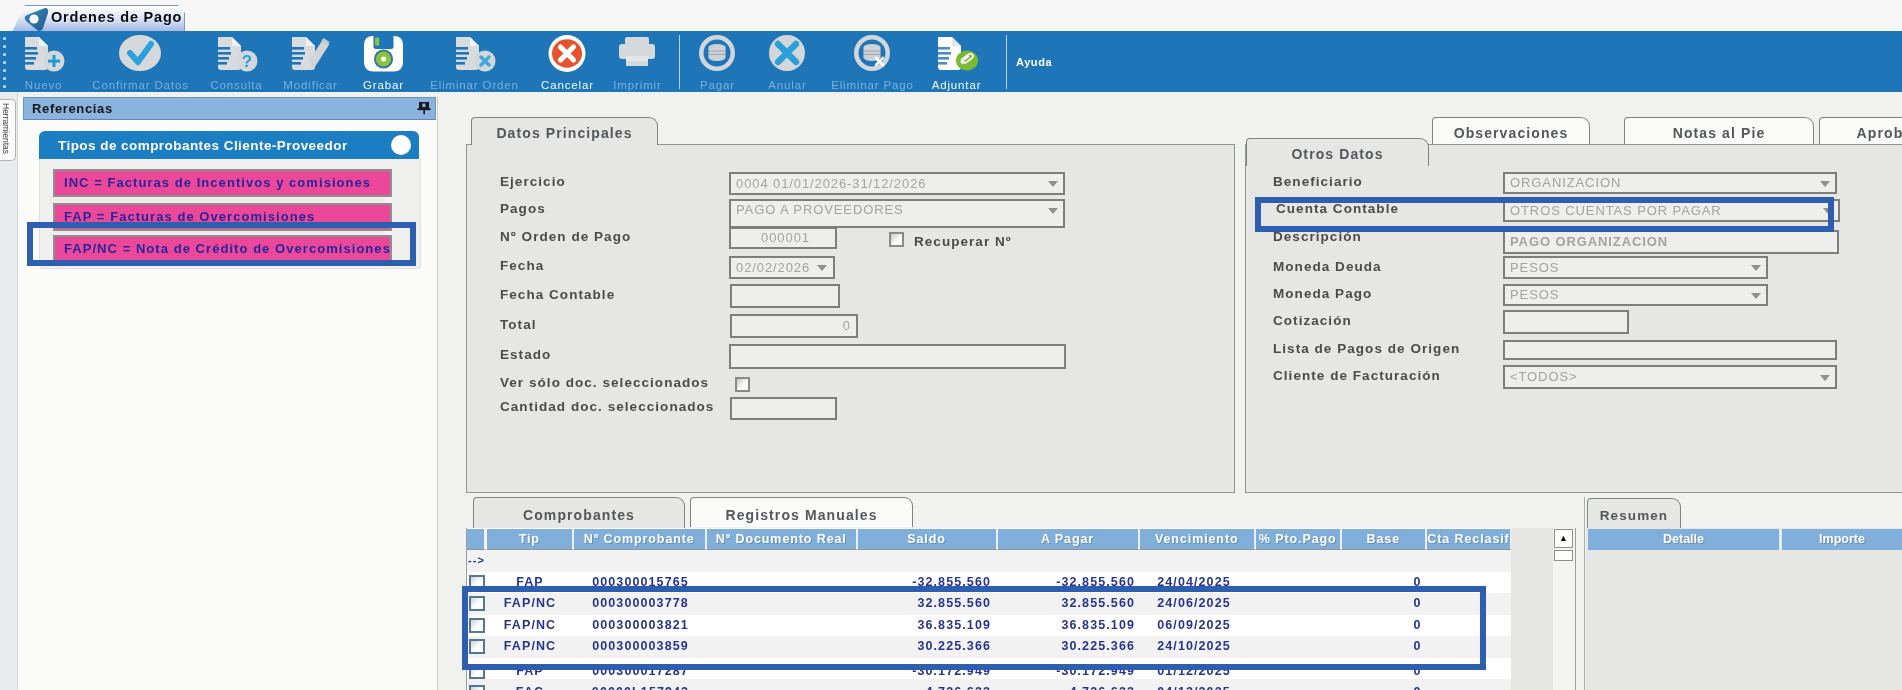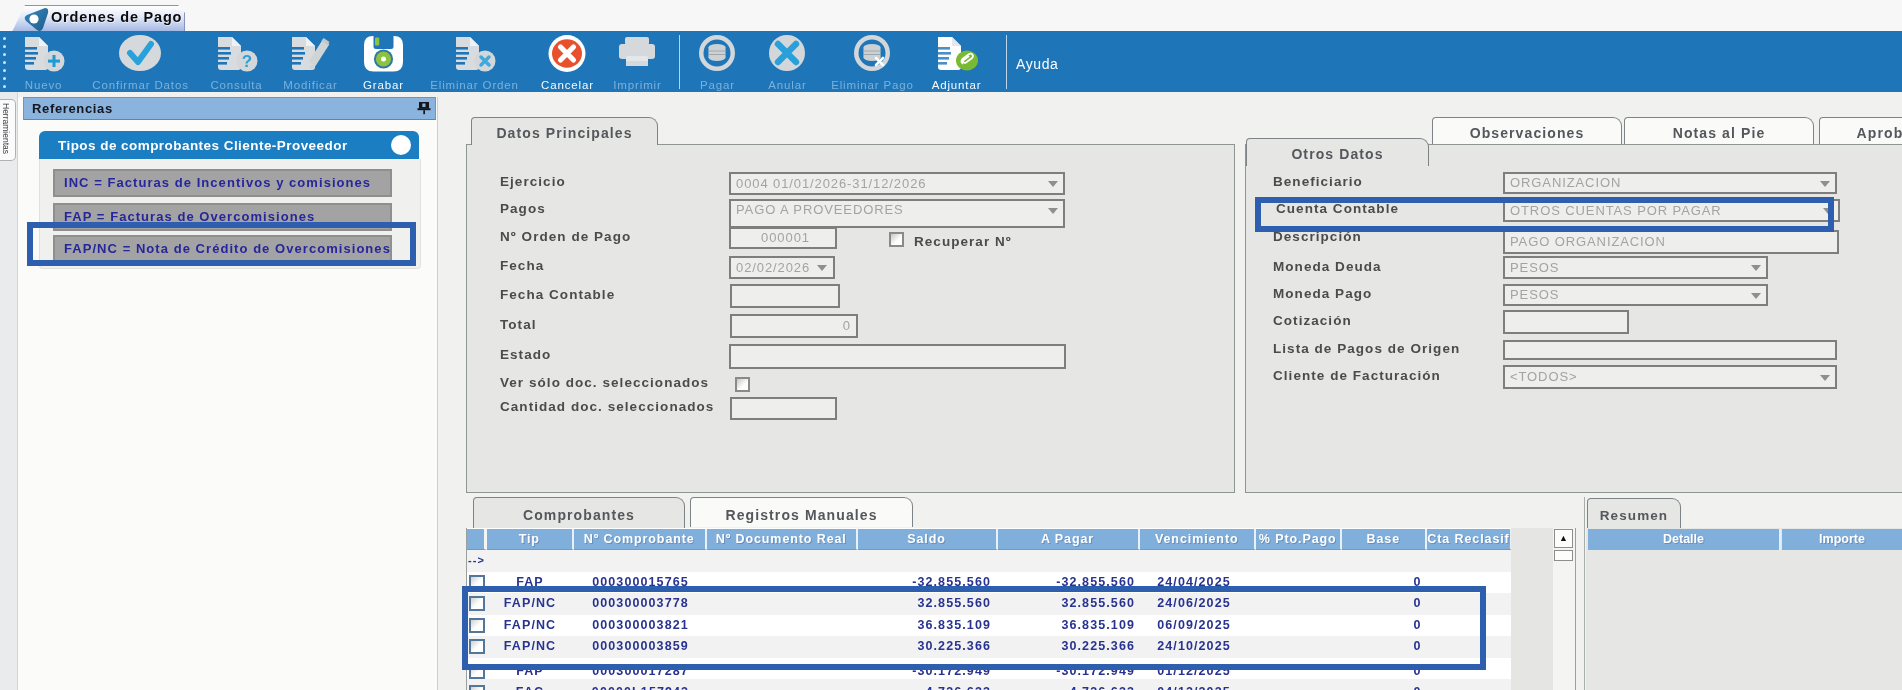--- a/index.html
+++ b/index.html
@@ -31,21 +31,21 @@
   
   #refpanel{left:18px;top:97px;width:419px;height:593px;background:#fbfbf9;border-right:1px solid #cccecc;}
   #refhdr{left:23px;top:97px;width:411px;height:21px;background:#8ab4dd;border:1px solid #6b94be;
           border-bottom-color:#5d86b2;}
   #refhdr .txt{position:absolute;left:8px;top:3px;font-weight:bold;font-size:13px;letter-spacing:0.65px;color:#16161c;}
   #card-hdr{left:39px;top:131px;width:380px;height:28px;background:#1b7dc2;border-radius:6px 6px 0 0;}
   #card-hdr .txt{position:absolute;left:19px;top:7px;color:#fff;font-weight:bold;font-size:13.5px;letter-spacing:0.45px;}
   #card-hdr .circ{position:absolute;left:352px;top:4px;width:20px;height:20px;border-radius:50%;background:#fff;}
   #card-body{left:39px;top:159px;width:380px;height:109px;background:#f0f0ee;border-radius:0 0 4px 4px;
              border:1px solid #e0e0de;border-top:none;}
-  .refbtn{position:absolute;left:53px;width:339px;height:28px;background:#a3a3a3;border:2px solid #8f8f8f;
+  .refbtn{position:absolute;left:53px;width:339px;height:28px;background:#ec4899;border:2px solid #8f8f8f;
           box-sizing:border-box;font-weight:bold;font-size:13px;letter-spacing:1.05px;color:#26269c;line-height:24px;padding-left:9px;white-space:nowrap;overflow:hidden;}
   
   .panel{position:absolute;background:#e6e6e4;border:1px solid #8f9593;}
   .ptab{position:absolute;height:28px;background:#e6e6e4;border:1px solid #7d8387;border-bottom:none;
         border-radius:4px 9px 0 0;text-align:center;font-weight:bold;font-size:14px;letter-spacing:1.1px;color:#54575b;
         line-height:31px;box-sizing:border-box;}
   .ptab.off{background:#fafaf8;height:27px;}
   
   .lbl{position:absolute;font-weight:bold;font-size:13.5px;letter-spacing:1.05px;color:#4b4b49;}
   .inp{position:absolute;background:#eeeeec;border:2px solid #7e7e7c;box-sizing:border-box;
@@ -240,21 +240,21 @@
       <rect x="4" y="12" width="12" height="2.6" fill="#4a90c4"></rect>
         <rect x="4" y="17" width="13" height="2.6" fill="#4a90c4"></rect>
       <rect x="4" y="22" width="11" height="2.6" fill="#4a90c4"></rect>
         <rect x="4" y="27" width="9" height="2.6" fill="#4a90c4"></rect>
       <ellipse cx="33" cy="25.5" rx="11" ry="10" fill="#79ba30"></ellipse>
       <path d="M28.5 28.5 q-2.5 -2.5 0.5 -5 l5.5 -4 q2.5 -1.8 4 0.2 q1.4 2 -1 3.8 l-5.5 4 q-1.4 1 -2.4 -0.2 q-1 -1.3 0.4 -2.4 l4.5 -3.3" stroke="#fff" stroke-width="1.7" fill="none" stroke-linecap="round"></path>
     </svg>
     <div class="tbl on">Adjuntar</div>
   </div>
   <div class="tsep" style="left:1006px"></div>
-  <div class="abs" style="left:1016px;top:25px;color:#fdfdfd;font-size:14px;font-weight:normal;letter-spacing:0.6px;">Ayuda</div>
+  <div class="abs" style="left:1016px;top:25px;color:#fdfdfd;font-size:11px;font-weight:bold;letter-spacing:0.6px;">Ayuda</div>
 </div>
 
 <div class="abs" id="lstrip"></div>
 <div class="abs" id="htab">
     <span class="txt">Herramientas</span>
   </div>
 
 <div class="abs" id="refpanel"></div>
 <div class="abs" id="refhdr">
     <span class="txt">Referencias</span>
@@ -297,32 +297,32 @@
 <div class="inp" style="left:730px;top:314px;width:128px;height:24px;line-height:20px;text-align:right;padding-right:5px;">0</div>
 <div class="lbl" style="left:500px;top:347px;">Estado</div>
 <div class="inp" style="left:729px;top:344px;width:337px;height:25px;"></div>
 <div class="lbl" style="left:500px;top:375px;">Ver sólo doc. seleccionados</div>
 <div class="cbx" style="left:735px;top:377px;"></div>
 <div class="lbl" style="left:500px;top:399px;">Cantidad doc. seleccionados</div>
 <div class="inp" style="left:730px;top:397px;width:107px;height:23px;"></div>
 
 <div class="panel" id="odPanel" style="left:1245px;top:144px;width:665px;height:347px;"></div>
 <div class="ptab" style="left:1246px;top:117px;width:183px;margin-top:21px;">Otros Datos</div>
-<div class="ptab off" style="left:1432px;top:117px;width:190px;">Observaciones</div>
+<div class="ptab off" style="left:1432px;top:117px;width:158px;">Observaciones</div>
 <div class="ptab off" style="left:1624px;top:117px;width:190px;">Notas al Pie</div>
 <div class="ptab off" style="left:1819px;top:117px;width:164px;">Aprobación</div>
 
 <div class="lbl" style="left:1273px;top:174px;">Beneficiario</div>
 <div class="inp" style="left:1503px;top:172px;width:334px;height:22px;line-height:18px;">ORGANIZACION
   <span class="dd" style="top:7px;"></span></div>
 <div class="lbl" style="left:1276px;top:201px;">Cuenta Contable</div>
 <div class="inp" style="left:1503px;top:199px;width:337px;height:23px;line-height:19px;">OTROS CUENTAS POR PAGAR
   <span class="dd" style="top:7px;"></span></div>
 <div class="lbl" style="left:1273px;top:229px;">Descripción</div>
-<div class="inp" style="left:1503px;top:230px;width:336px;height:24px;line-height:20px;">PAGO ORGANIZACION</div>
+<div class="inp" style="left:1503px;top:230px;width:336px;height:24px;line-height:20px;font-weight:bold;">PAGO ORGANIZACION</div>
 <div class="lbl" style="left:1273px;top:259px;">Moneda Deuda</div>
 <div class="inp" style="left:1503px;top:256px;width:265px;height:23px;line-height:19px;">PESOS
   <span class="dd" style="top:7px;"></span></div>
 <div class="lbl" style="left:1273px;top:286px;">Moneda Pago</div>
 <div class="inp" style="left:1503px;top:284px;width:265px;height:22px;line-height:18px;">PESOS
   <span class="dd" style="top:7px;"></span></div>
 <div class="lbl" style="left:1273px;top:313px;">Cotización</div>
 <div class="inp" style="left:1503px;top:310px;width:126px;height:24px;"></div>
 <div class="lbl" style="left:1273px;top:341px;">Lista de Pagos de Origen</div>
 <div class="inp" style="left:1503px;top:340px;width:334px;height:20px;"></div>

